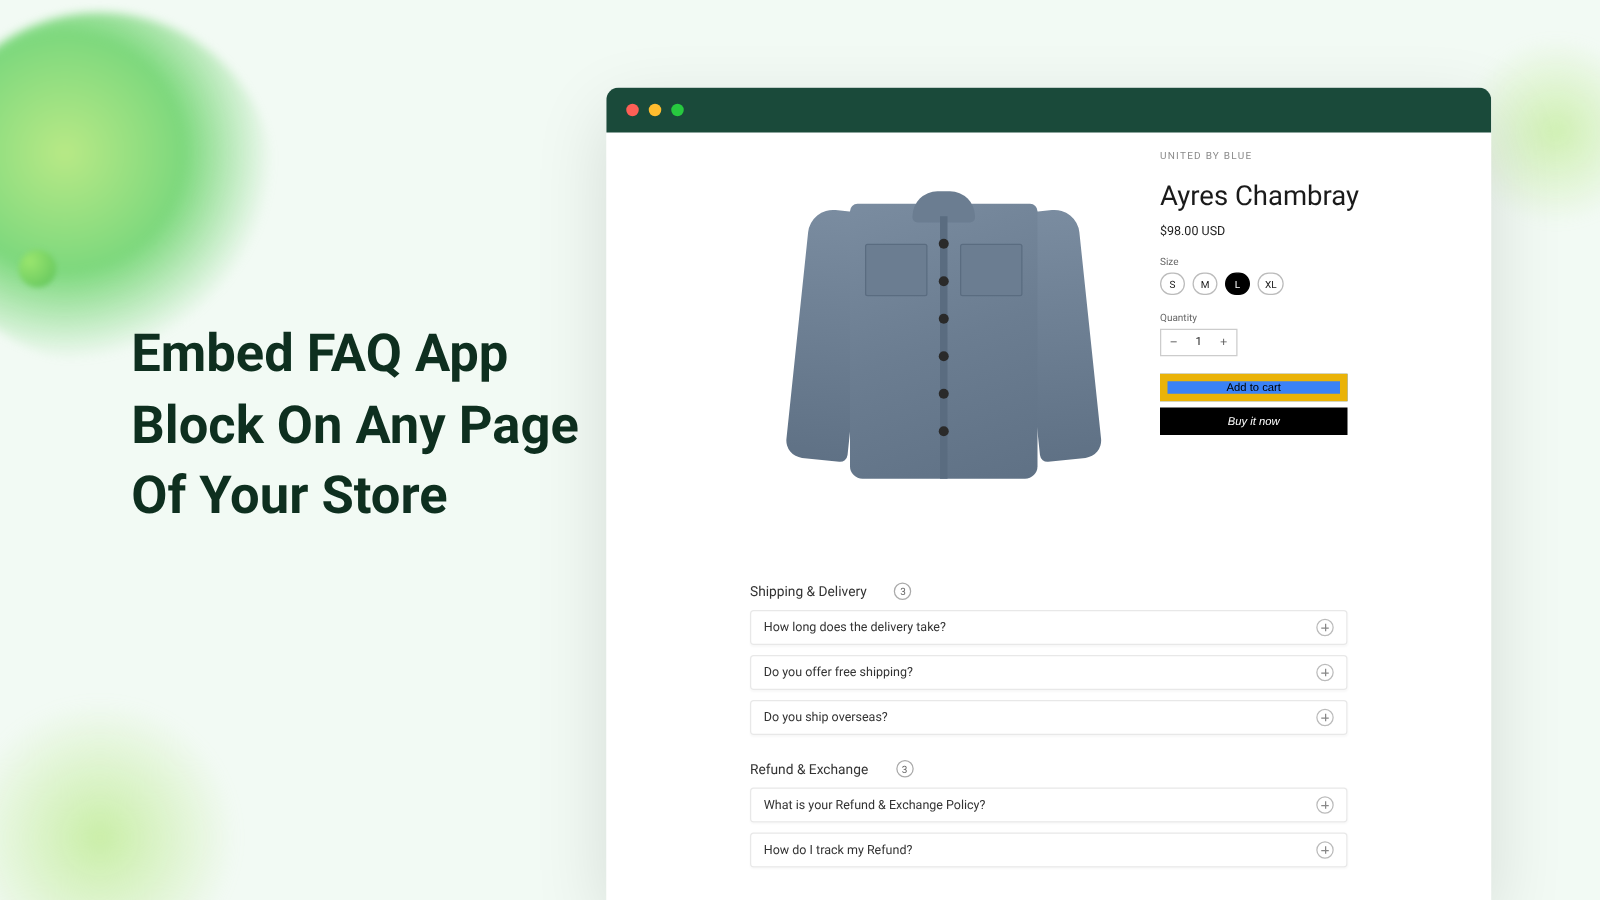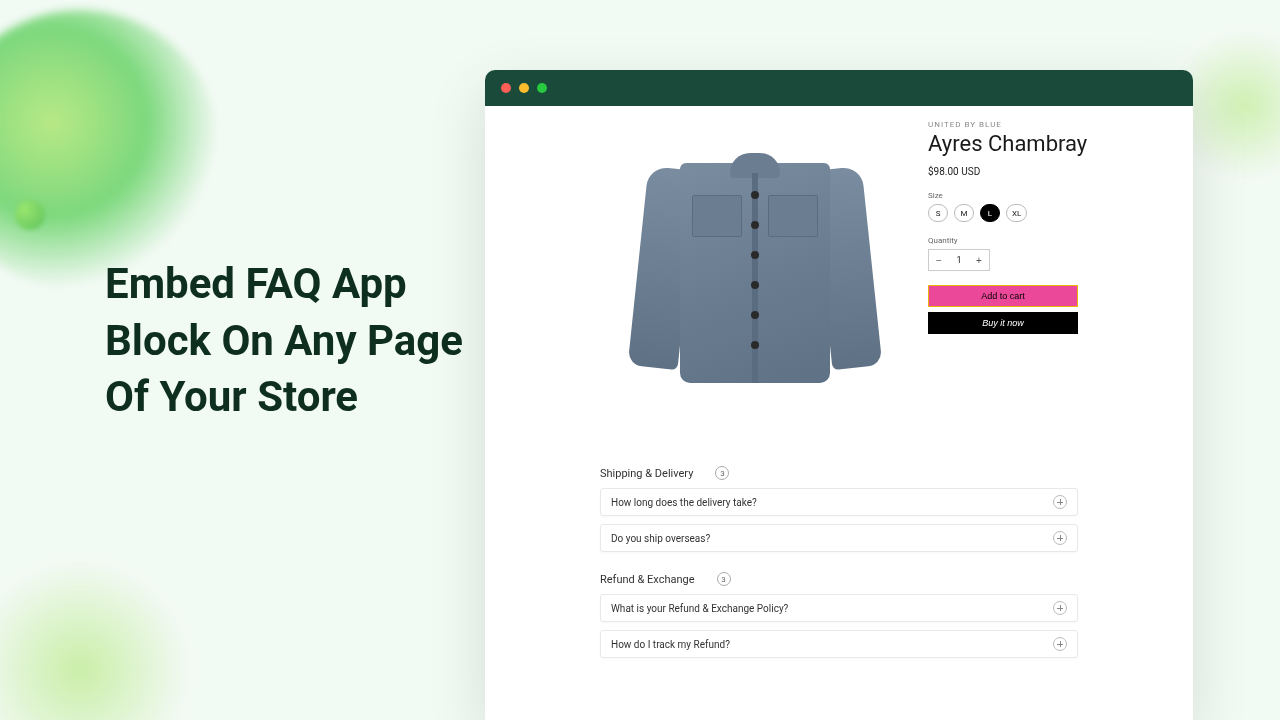--- a/index.html
+++ b/index.html
@@ -159,21 +159,21 @@
     color: #1a1a1a;
   }
   .brand {
     font-size: 8px;
     letter-spacing: 1px;
     color: #8a8a8a;
     text-transform: uppercase;
   }
   .title {
     font-size: 22px;
-    margin-top: 2px;
+    margin-top: 16px;
     font-weight: 400;
   }
   .price {
     font-size: 10px;
     margin-top: 10px;
     color: #222;
   }
   .field-label {
     font-size: 8px;
     color: #666;
@@ -218,22 +218,22 @@
     color:#555;
   }
   .qty span {
     flex: 1;
     text-align: center;
     font-size: 9px;
   }
   .atc {
     width: 150px;
     height: 22px;
-    border: 1px solid #eab308;
-    background: #ec4899;
+    border: 6px solid #eab308;
+    background: #3b82f6;
     font-size: 9px;
     margin-top: 14px;
     cursor: pointer;
   }
   .bin {
     width: 150px;
     height: 22px;
     border: none;
     background: #000;
     color: #fff;
@@ -373,20 +373,24 @@
 
       <div class="faq-cat">
         <span>Shipping &amp; Delivery</span>
         <span class="badge">3</span>
       </div>
       <div class="faq-item">
         <span>How long does the delivery take?</span>
         <span class="plus"></span>
       </div>
       <div class="faq-item">
+        <span>Do you offer free shipping?</span>
+        <span class="plus"></span>
+      </div>
+      <div class="faq-item">
         <span>Do you ship overseas?</span>
         <span class="plus"></span>
       </div>
 
       <div class="faq-cat">
         <span>Refund &amp; Exchange</span>
         <span class="badge">3</span>
       </div>
       <div class="faq-item">
         <span>What is your Refund &amp; Exchange Policy?</span>

